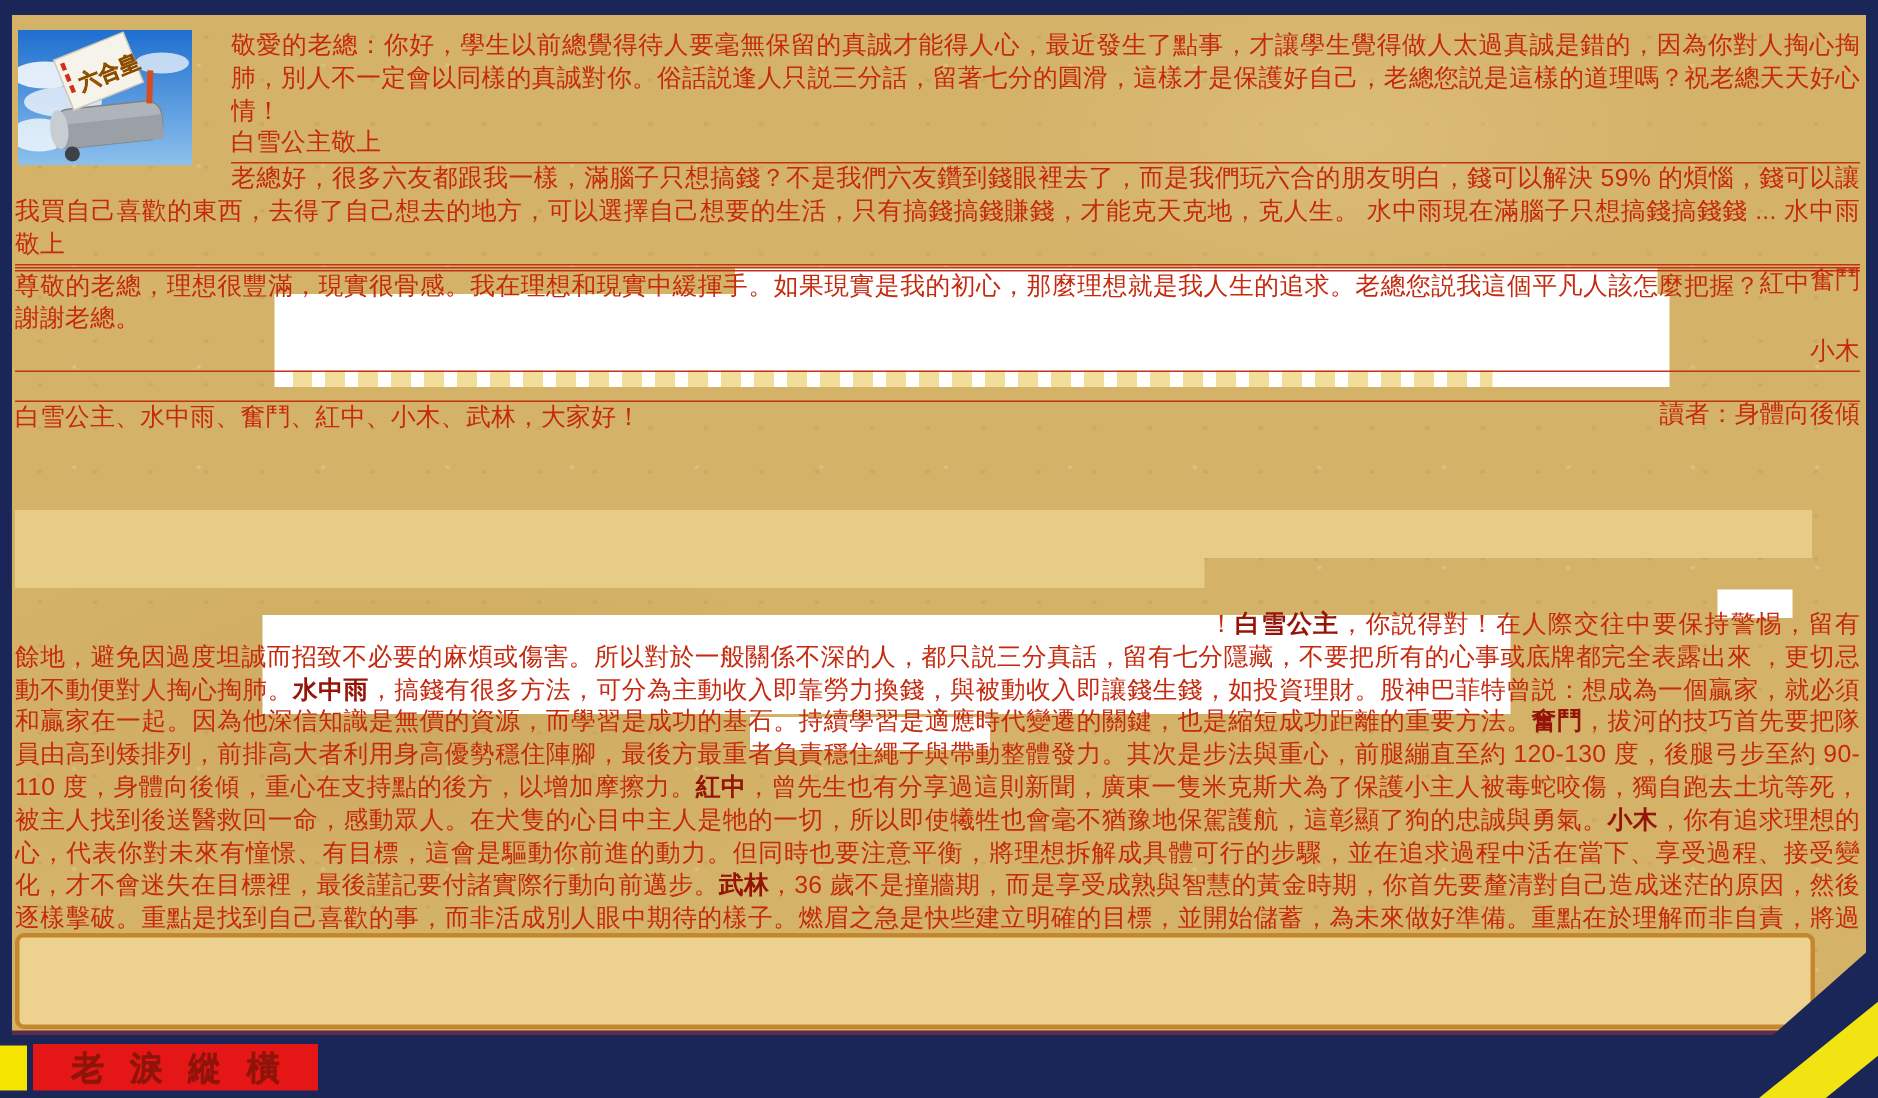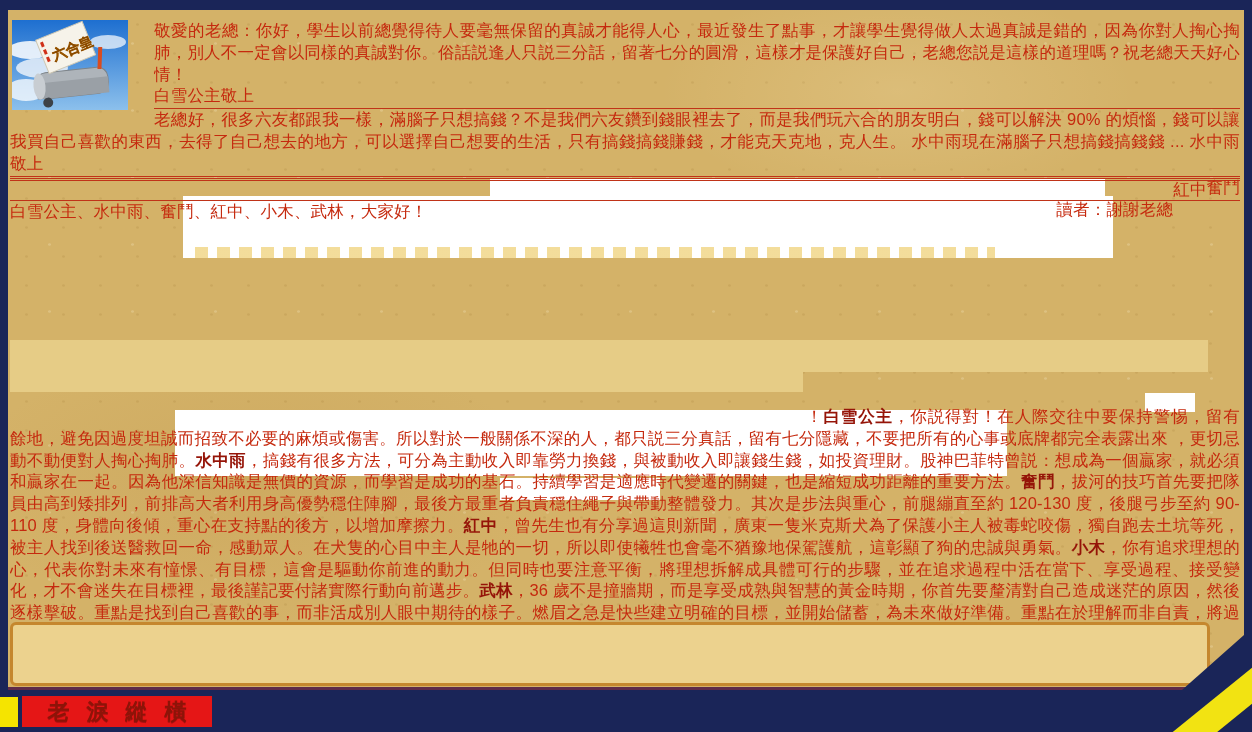--- a/index.html
+++ b/index.html
@@ -119,28 +119,29 @@
         <rect x="31" y="14" width="3" height="5" fill="#d03018"></rect>
         <rect x="31" y="22" width="3" height="5" fill="#d03018"></rect>
         <rect x="31" y="30" width="3" height="5" fill="#d03018"></rect>
         <text x="38" y="36" font-size="14" font-weight="bold" fill="#f0a818" stroke="#8a4a00" stroke-width="0.4">六合皇</text>
       </g>
     </svg>
   </div>
 
   <div class="letter bfc"><span>敬愛的老總：你好，學生以前總覺得待人要毫無保留的真誠才能得人心，最近發生了點事，才讓學生覺得做人太過真誠是錯的，因為你對人掏心掏肺，別人不一定會以同樣的真誠對你。俗話説逢人只説三分話，留著七分的圓滑，這樣才是保護好自己，老總您説是這樣的道理嗎？祝老總天天好心情！</span><span class="sig-block">白雪公主敬上</span></div>
 
-  <div class="letter"><span>老總好，很多六友都跟我一樣，滿腦子只想搞錢？不是我們六友鑽到錢眼裡去了，而是我們玩六合的朋友明白，錢可以解決 90% 的煩惱，錢可以讓我買自己喜歡的東西，去得了自己想去的地方，可以選擇自己想要的生活，只有搞錢搞錢賺錢，才能克天克地，克人生。 水中雨現在滿腦子只想搞錢搞錢錢 ... </span><span>水中雨敬上</span></div>
+  <div class="letter"><span>老總好，很多六友都跟我一樣，滿腦子只想搞錢？不是我們六友鑽到錢眼裡去了，而是我們玩六合的朋友明白，錢可以解決 59% 的煩惱，錢可以讓我買自己喜歡的東西，去得了自己想去的地方，可以選擇自己想要的生活，只有搞錢搞錢賺錢，才能克天克地，克人生。 水中雨現在滿腦子只想搞錢搞錢錢 ... </span><span>水中雨敬上</span></div>
 
   <div class="letter"><span class="sig-right">奮鬥</span></div>
 
   <div class="letter"><span class="sig-right">紅中</span></div>
 
+  <div class="letter"><span>尊敬的老總，理想很豐滿，現實很骨感。我在理想和現實中緩揮手。如果現實是我的初心，那麼理想就是我人生的追求。老總您説我這個平凡人該怎麼把握？謝謝老總。</span><span class="sig-line">小木</span></div>
 
-  <div class="letter gap"><span class="sig-right">讀者：謝謝老總</span></div>
+  <div class="letter gap"><span class="sig-right">讀者：身體向後傾</span></div>
 
   <div class="letter greeting">白雪公主、水中雨、奮鬥、紅中、小木、武林，大家好！</div>
 </div>
 
 <div class="reply"><span>！</span><span class="bname">白雪公主</span><span>，你説得對！在人際交往中要保持警惕，留有餘地，避免因過度坦誠而招致不必要的麻煩或傷害。所以對於一般關係不深的人，都只説三分真話，留有七分隱藏，不要把所有的心事或底牌都完全表露出來 ，更切忌動不動便對人掏心掏肺。</span><span class="bname">水中雨</span><span>，搞錢有很多方法，可分為主動收入即靠勞力換錢，與被動收入即讓錢生錢，如投資理財。股神巴菲特曾説：想成為一個贏家，就必須和贏家在一起。因為他深信知識是無價的資源，而學習是成功的基石。持續學習是適應時代變遷的關鍵，也是縮短成功距離的重要方法。</span><span class="bname">奮鬥</span><span>，拔河的技巧首先要把隊員由高到矮排列，前排高大者利用身高優勢穩住陣腳，最後方最重者負責穩住繩子與帶動整體發力。其次是步法與重心，前腿繃直至約 120-130 度，後腿弓步至約 90-110 度，身體向後傾，重心在支持點的後方，以增加摩擦力。</span><span class="bname">紅中</span><span>，曾先生也有分享過這則新聞，廣東一隻米克斯犬為了保護小主人被毒蛇咬傷，獨自跑去土坑等死，被主人找到後送醫救回一命，感動眾人。在犬隻的心目中主人是牠的一切，所以即使犧牲也會毫不猶豫地保駕護航，這彰顯了狗的忠誠與勇氣。</span><span class="bname">小木</span><span>，你有追求理想的心，代表你對未來有憧憬、有目標，這會是驅動你前進的動力。但同時也要注意平衡，將理想拆解成具體可行的步驟，並在追求過程中活在當下、享受過程、接受變化，才不會迷失在目標裡，最後謹記要付諸實際行動向前邁步。</span><span class="bname">武林</span><span>，36 歲不是撞牆期，而是享受成熟與智慧的黃金時期，你首先要釐清對自己造成迷茫的原因，然後逐樣擊破。重點是找到自己喜歡的事，而非活成別人眼中期待的樣子。燃眉之急是快些建立明確的目標，並開始儲蓄，為未來做好準備。重點在於理解而非自責，將過去的包袱轉化為成長的養分，找回內在平靜與力量，最終與不完美的自己共存，繼而活出精彩人生。·</span></div>
 
 <div class="bottom-box"></div>
 
 <div class="corner-cut"></div>
 <div class="footer"></div>

